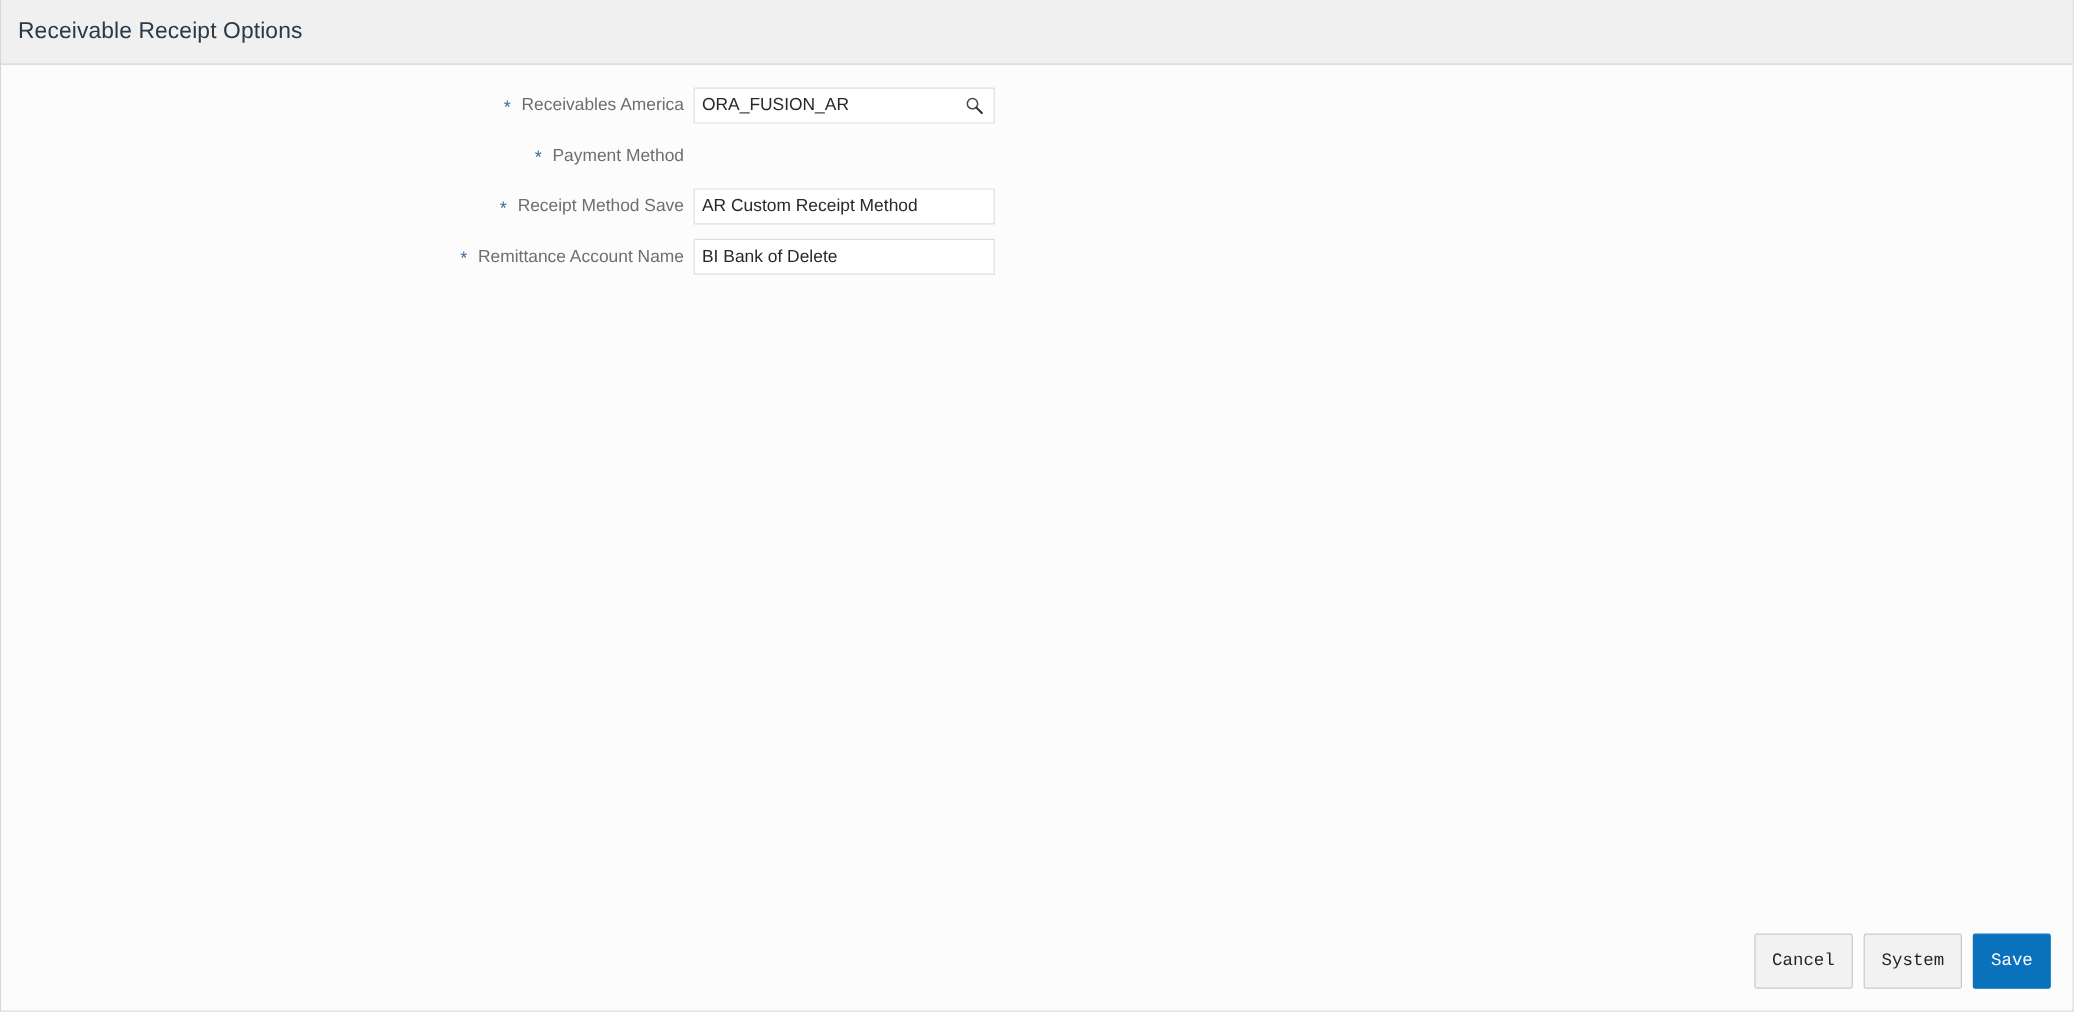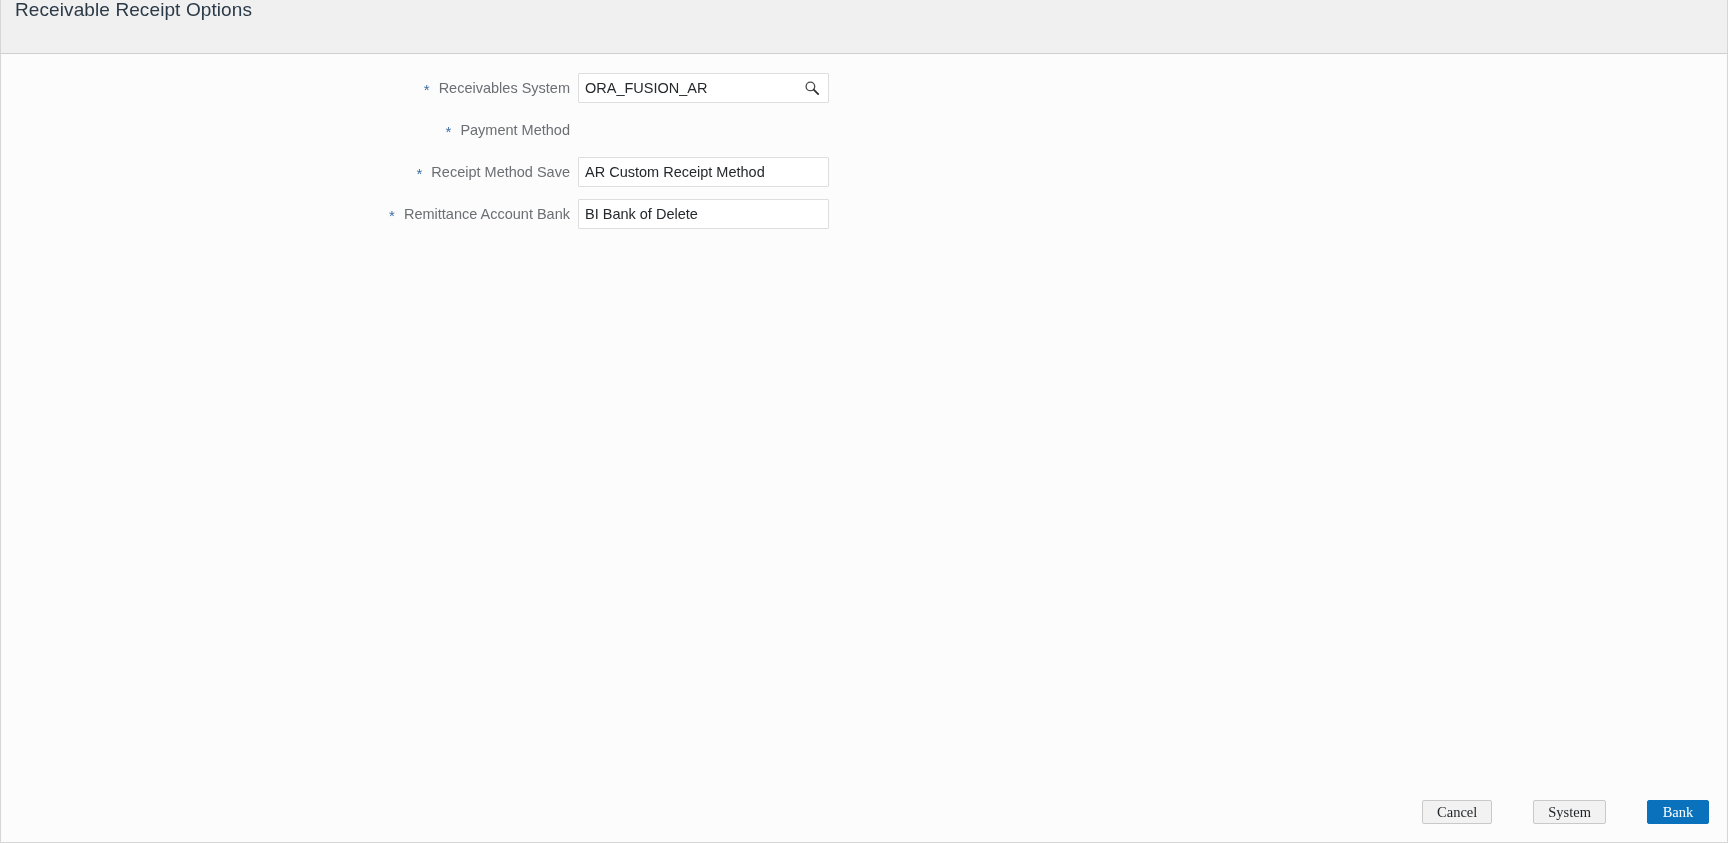--- a/index.html
+++ b/index.html
@@ -29,21 +29,21 @@
   }
 
   
   .header {
     flex: 0 0 auto;
     height: 54px;
     box-sizing: border-box;
     background: #f0f0f0;
     border-bottom: 1px solid #cfcfcf;
     display: flex;
-    align-items: flex-start;
+    align-items: center;
     padding-left: 14px;
   }
   .header-title {
     font-size: 19px;
     font-weight: 400;
     color: #2b3a47;
     letter-spacing: 0.1px;
     line-height: 1;
   }
 
@@ -127,32 +127,31 @@
   .footer {
     position: absolute;
     right: 18px;
     bottom: 18px;
     display: flex;
     align-items: center;
     gap: 9px;
   }
   .btn {
     box-sizing: border-box;
-    height: 24px;
+    height: 46px;
     min-width: 62px;
     padding: 0 14px;
     font-size: 14.5px;
-    font-family: Liberation Serif, serif;
+    font-family: Liberation Mono, monospace;
     border-radius: 2px;
     cursor: pointer;
     display: inline-flex;
     align-items: center;
     justify-content: center;
     line-height: 1;
-    margin-left: 32px;
   }
   .btn-secondary {
     background: #f2f2f2;
     border: 1px solid #c9c9c9;
     color: #1f2428;
   }
   .btn-primary {
     background: #0a72bd;
     border: 1px solid #0a72bd;
     color: #ffffff;
@@ -167,21 +166,21 @@
     <div class="header-title">Receivable Receipt Options</div>
   </div>
 
   <div class="body">
 
     <div class="form">
 
       <div class="form-row">
         <div class="label-cell">
           <span class="req-star">*</span>
-          <span class="field-label">Receivables System</span>
+          <span class="field-label">Receivables America</span>
         </div>
         <div class="field-cell">
           <div class="input-box" placeholder="">ORA_FUSION_AR</div>
           <span class="lov-icon">
             <svg width="16" height="16" viewBox="0 0 16 16" xmlns="http://www.w3.org/2000/svg">
               <circle cx="6.4" cy="6.4" r="4.3" fill="none" stroke="#4a4a4a" stroke-width="1.3"></circle>
               <line x1="9.7" y1="9.7" x2="14.2" y2="14.2" stroke="#2b2b2b" stroke-width="1.7" stroke-linecap="round"></line>
             </svg>
           </span>
         </div>
@@ -200,29 +199,29 @@
           <span class="field-label">Receipt Method Save</span>
         </div>
         <div class="field-cell">
           <div class="input-box" placeholder="">AR Custom Receipt Method</div>
         </div>
       </div>
 
       <div class="form-row">
         <div class="label-cell">
           <span class="req-star">*</span>
-          <span class="field-label">Remittance Account Bank</span>
+          <span class="field-label">Remittance Account Name</span>
         </div>
         <div class="field-cell">
           <div class="input-box" placeholder="">BI Bank of Delete</div>
         </div>
       </div>
 
     </div>
 
     <div class="footer">
       <button class="btn btn-secondary">Cancel</button>
       <button class="btn btn-secondary">System</button>
-      <button class="btn btn-primary">Bank</button>
+      <button class="btn btn-primary">Save</button>
     </div>
 
   </div>
 </div>
 
 </body></html>

